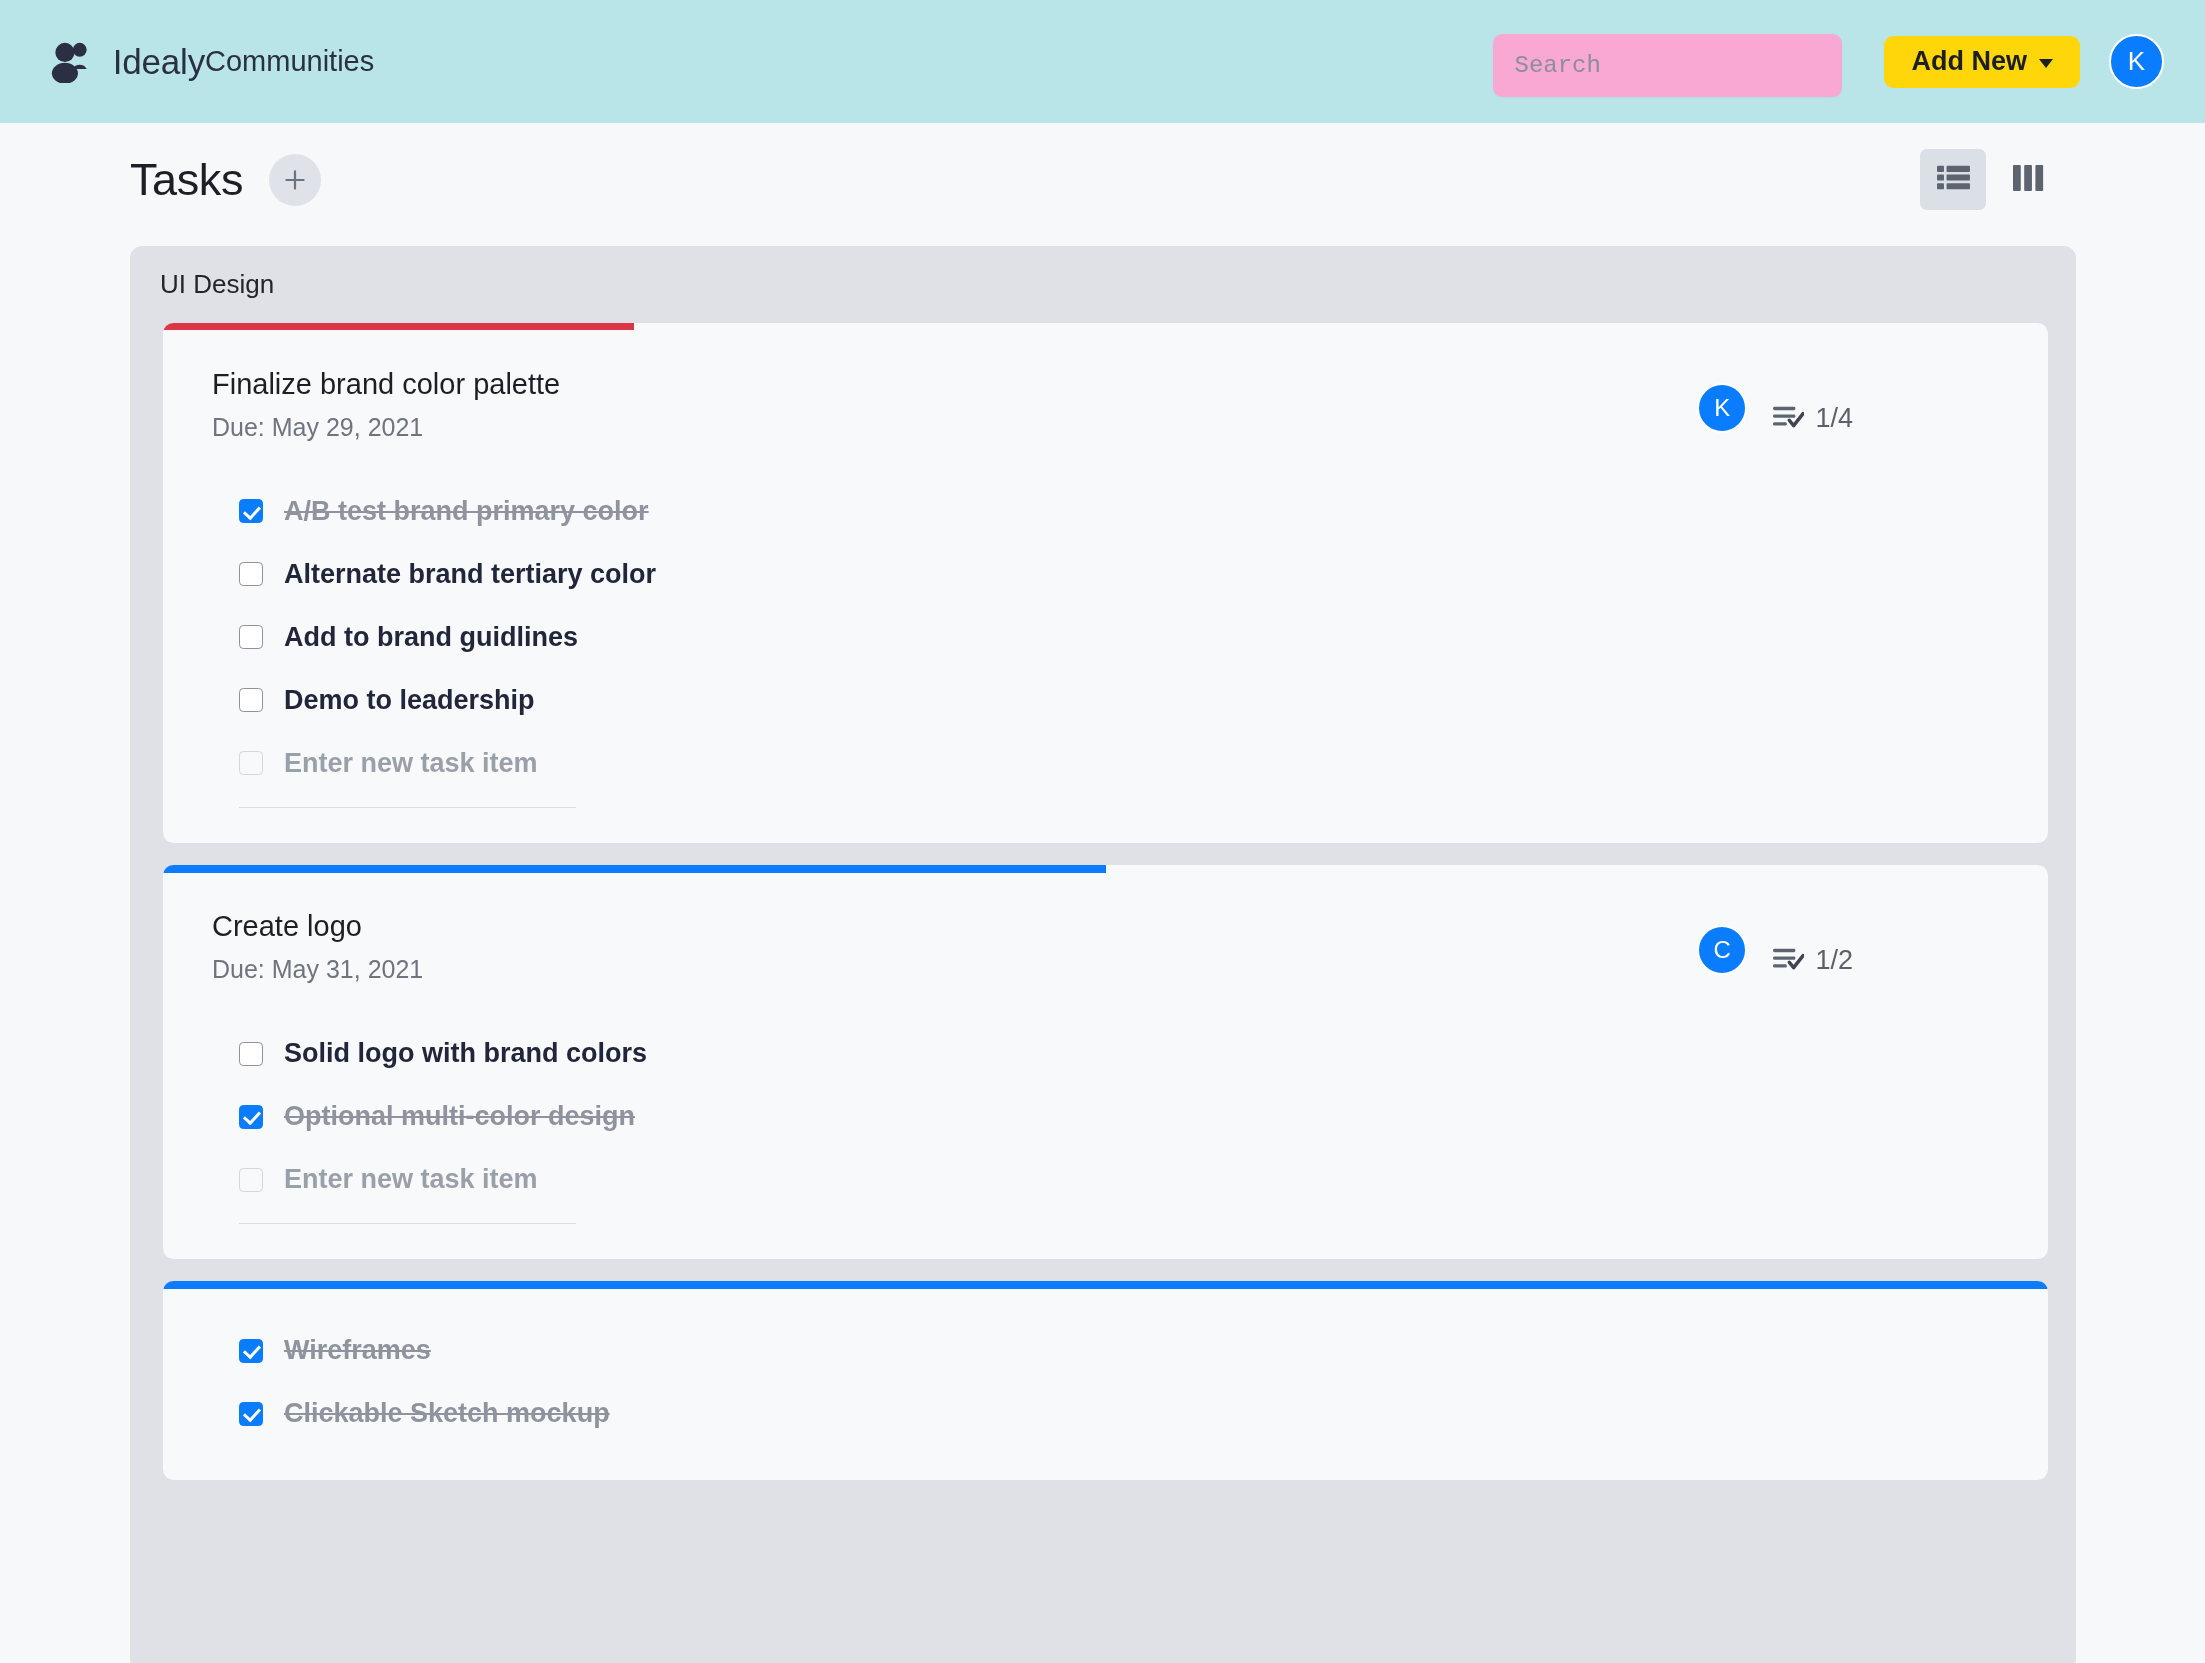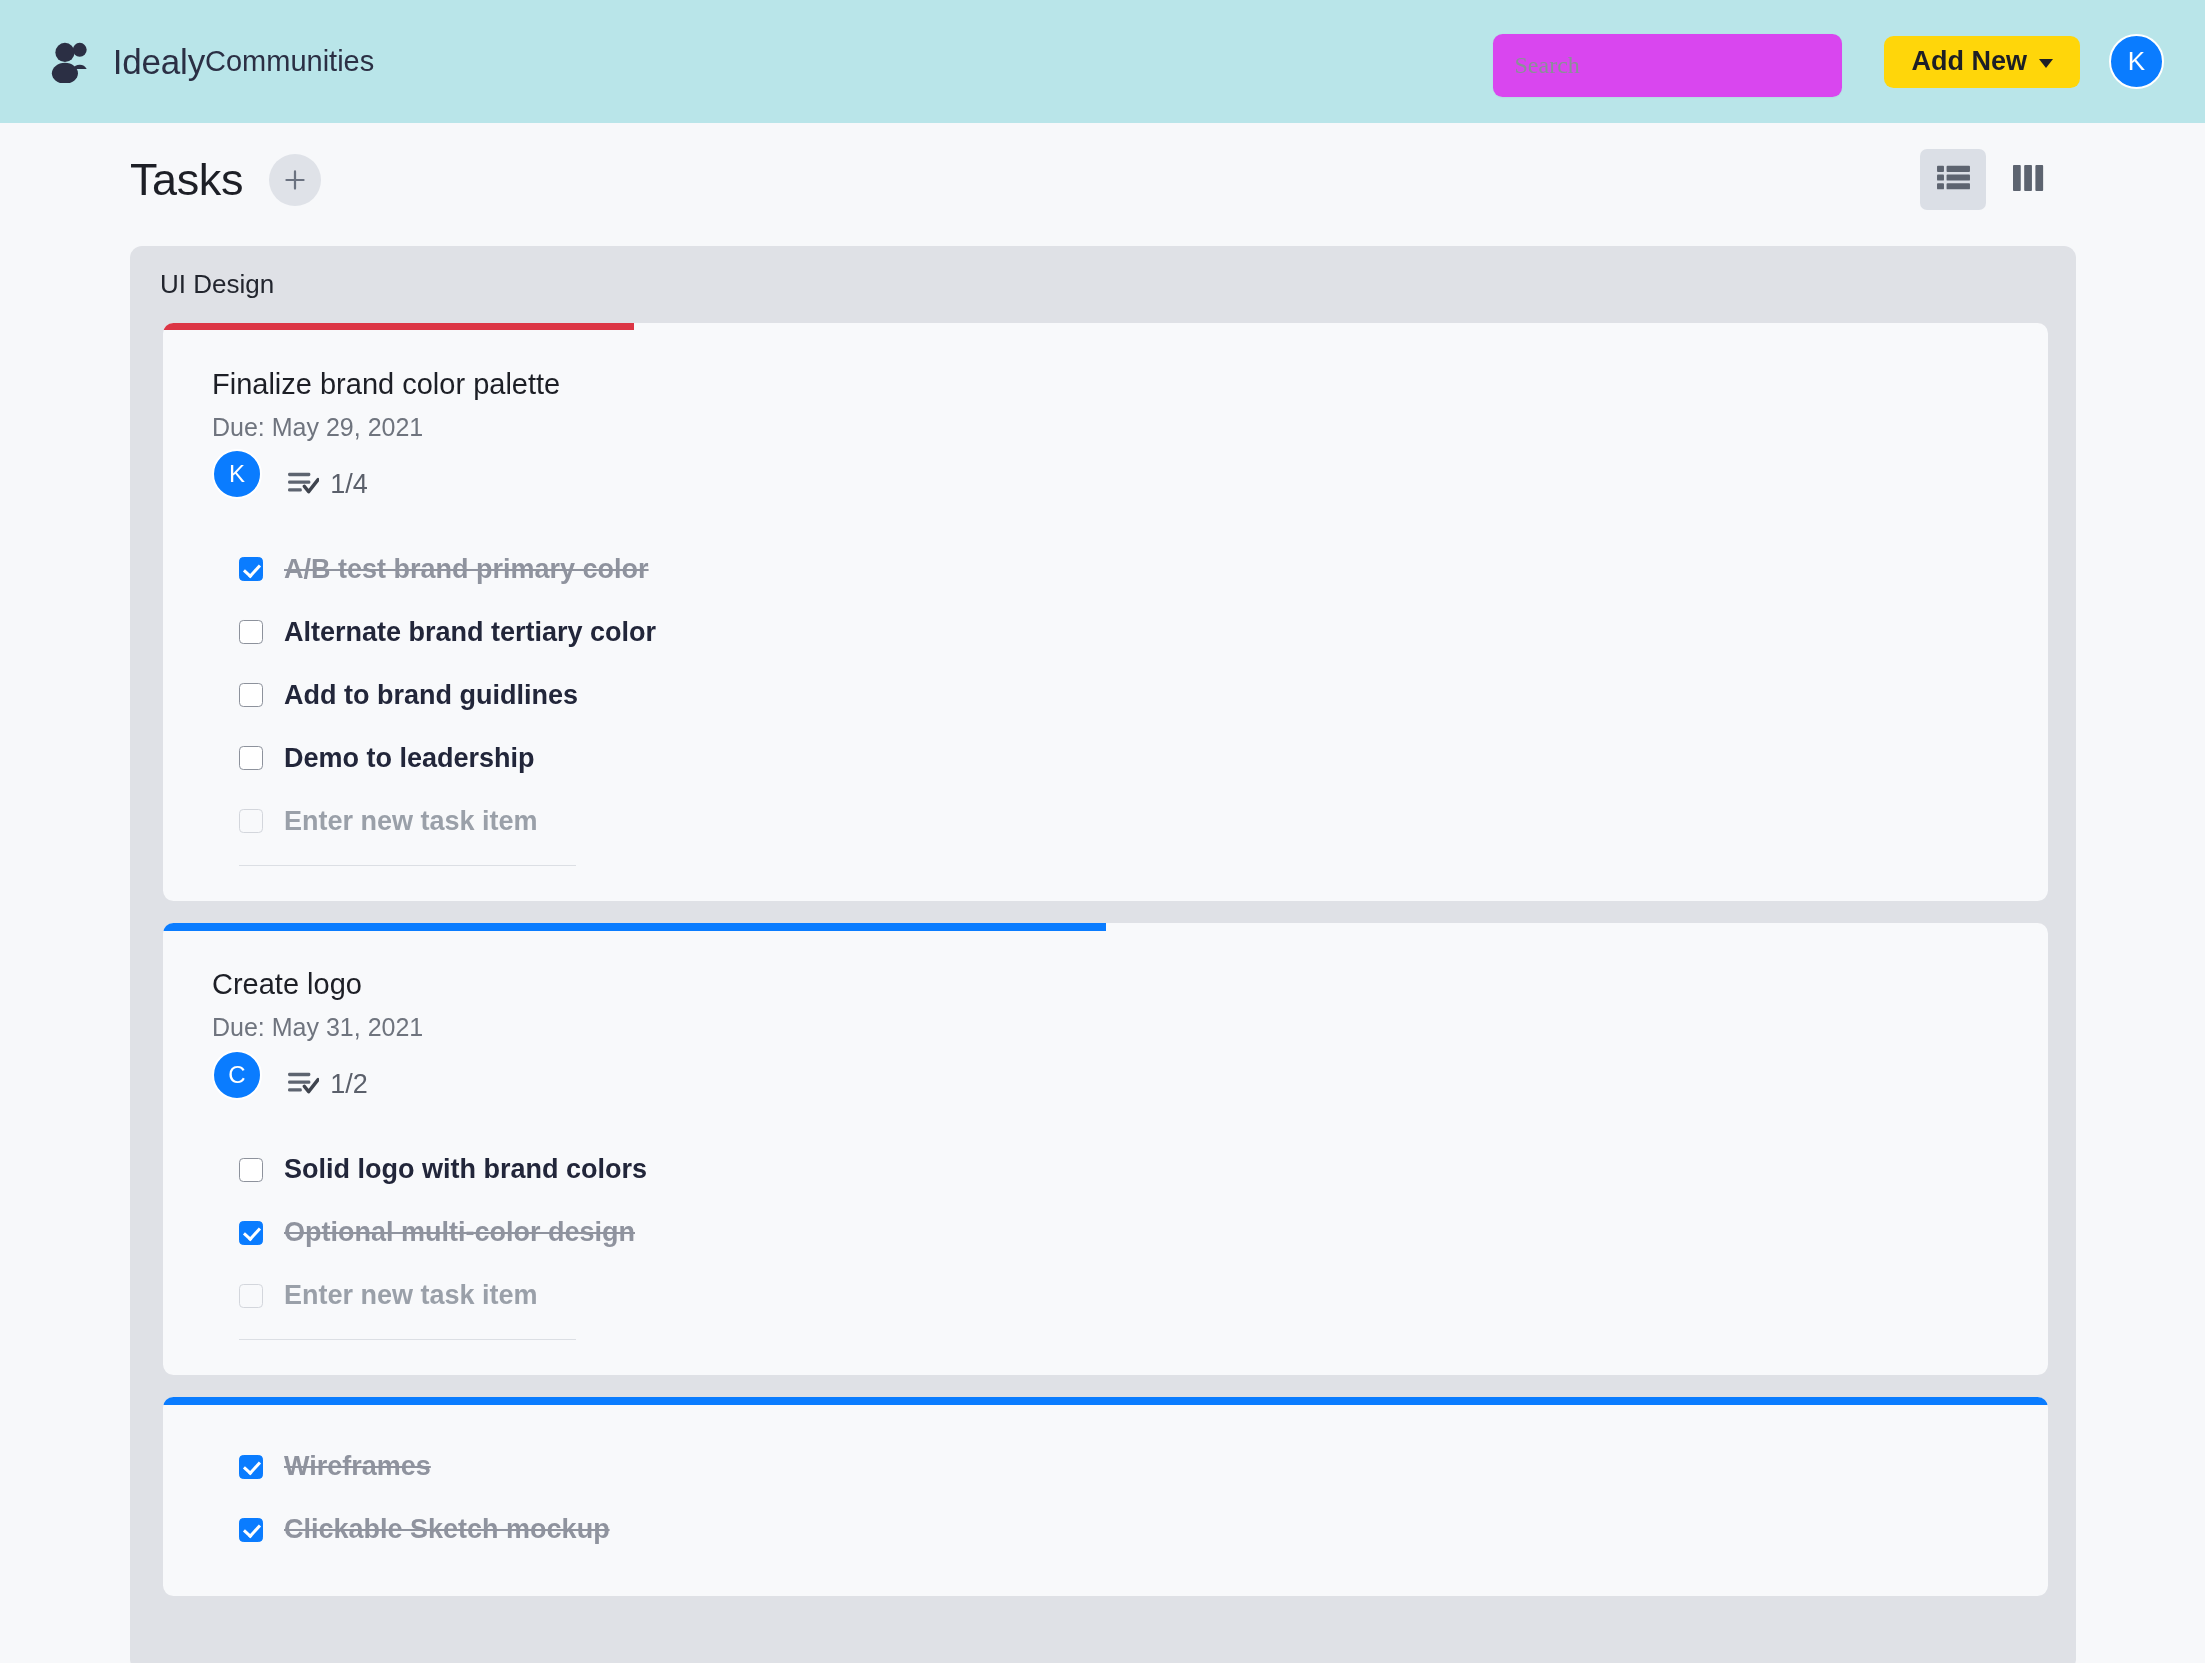--- a/index.html
+++ b/index.html
@@ -50,25 +50,25 @@
     margin-left: auto;
     display: flex;
     align-items: center;
     gap: 0;
   }
   .search-input {
     width: 349px;
     height: 63px;
     border-radius: 9.6px;
     border: none;
-    background: #d946ef;
+    background: #f9a8d4;
     padding: 0 21px;
     font-size: 24px;
     color: #3b3f4a;
-    font-family: Liberation Serif, serif;
+    font-family: Liberation Mono, monospace;
     outline: none;
     box-shadow: 0 0.9px 1.7px rgba(0,0,0,0.04);
     margin-top: 8px;
   }
   .search-input::placeholder { color: #8a8f98; }
   .add-new-btn {
     margin-left: 42px;
     height: 52px;
     background: #ffd60a;
     border: none;
@@ -175,21 +175,20 @@
   }
   .card-progressbar {
     position: absolute;
     top: 0; left: 0;
     height: 7.8px;
     border-radius: 0;
   }
   .card-body {
     padding: 45px 49px 0 49px;
     display: flex;
-    flex-direction: column;
   }
   .card-main { flex: 1 1 auto; min-width: 0; }
   .card-title {
     font-size: 29px;
     color: #1d1f26;
     font-weight: 400;
     margin: 0 0 12px 0;
     line-height: 1.15;
   }
   .card-due {

